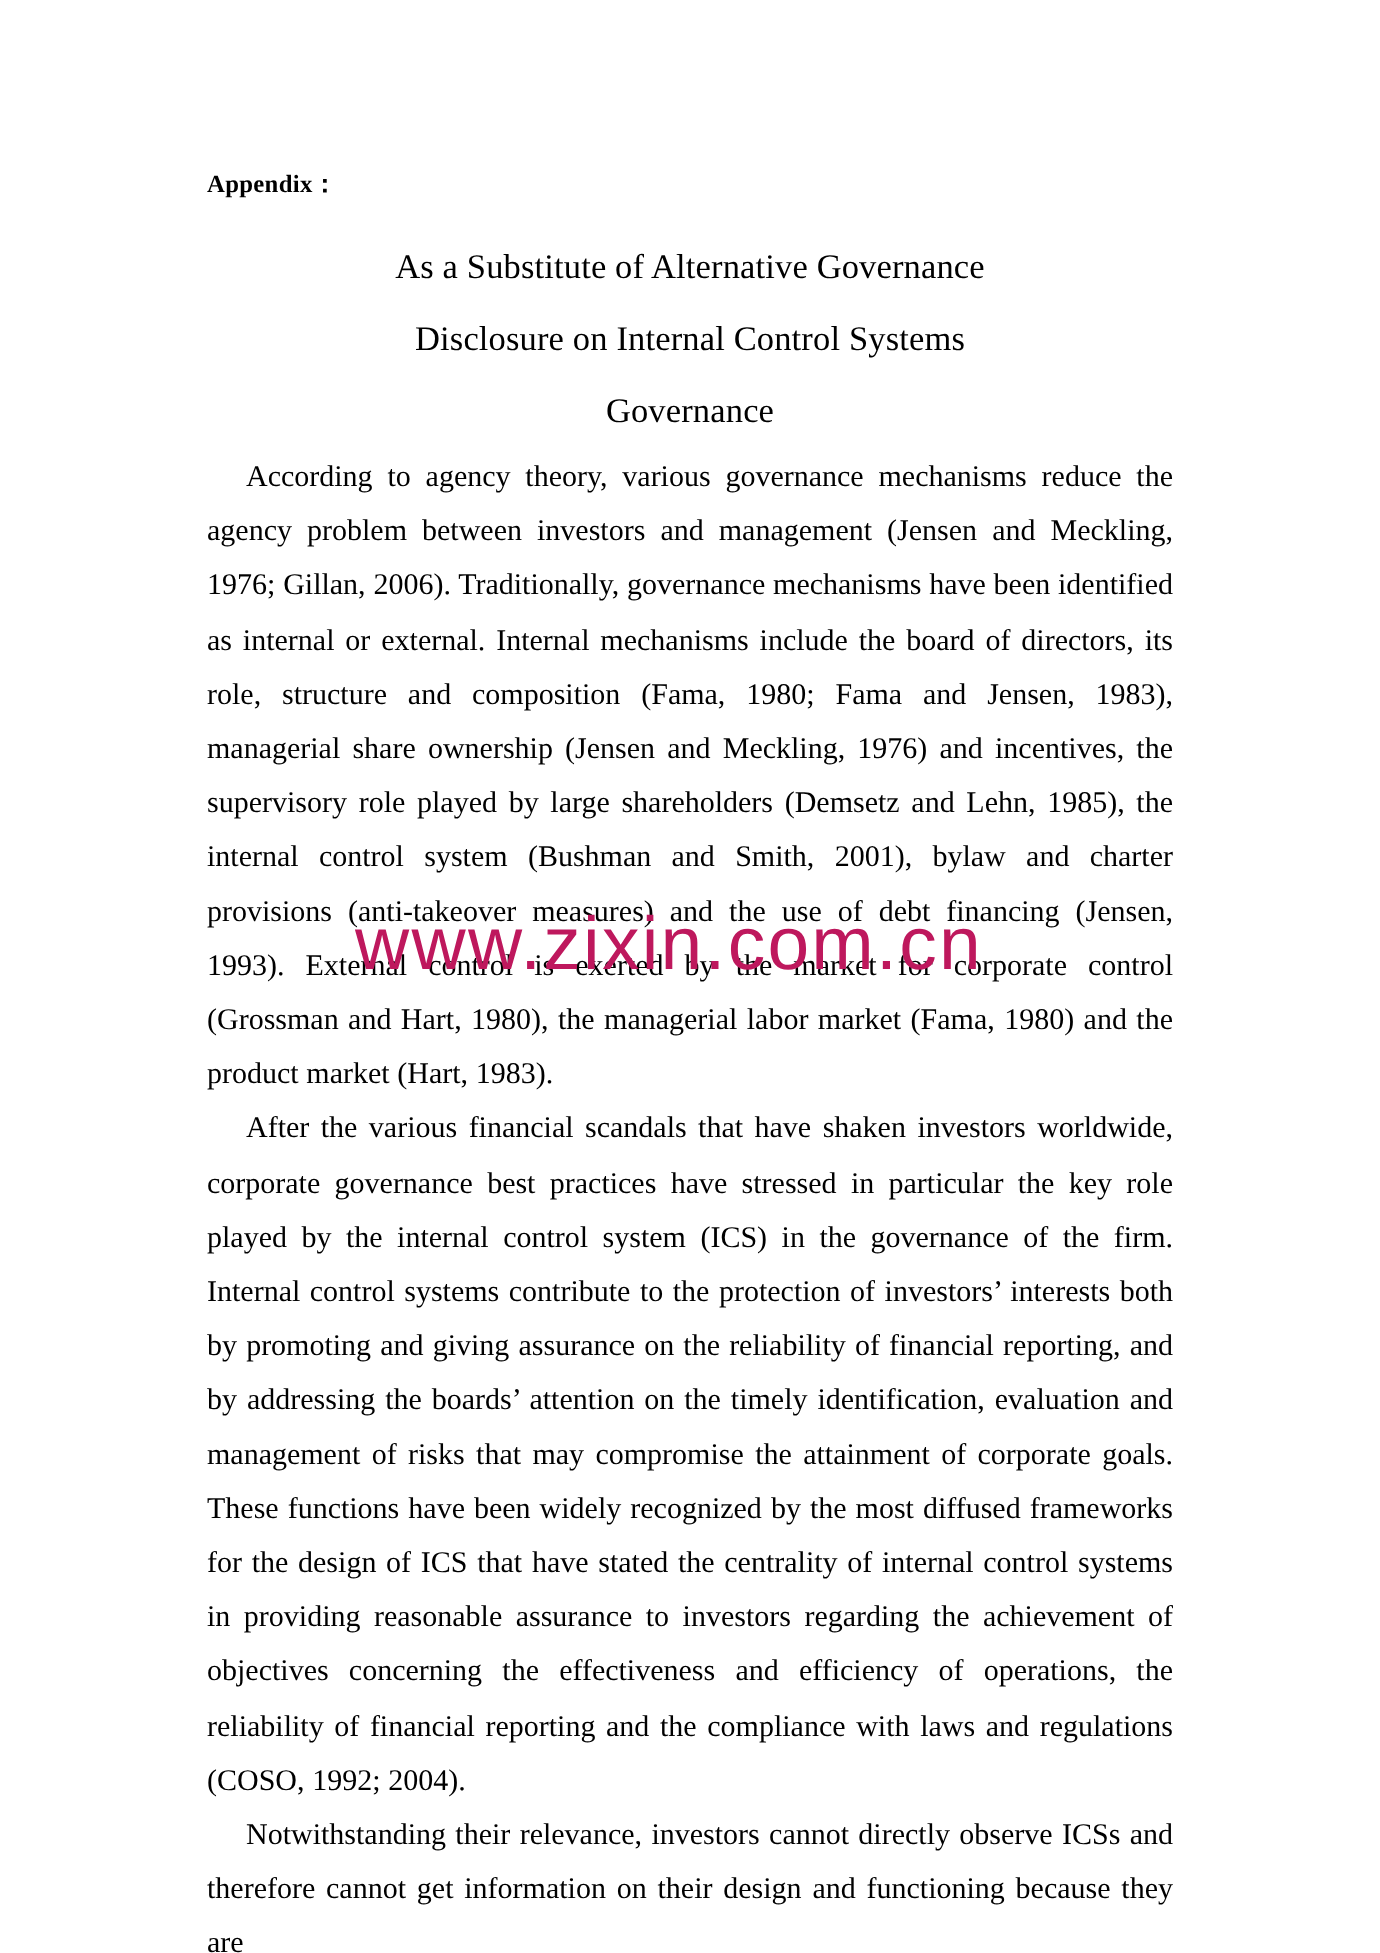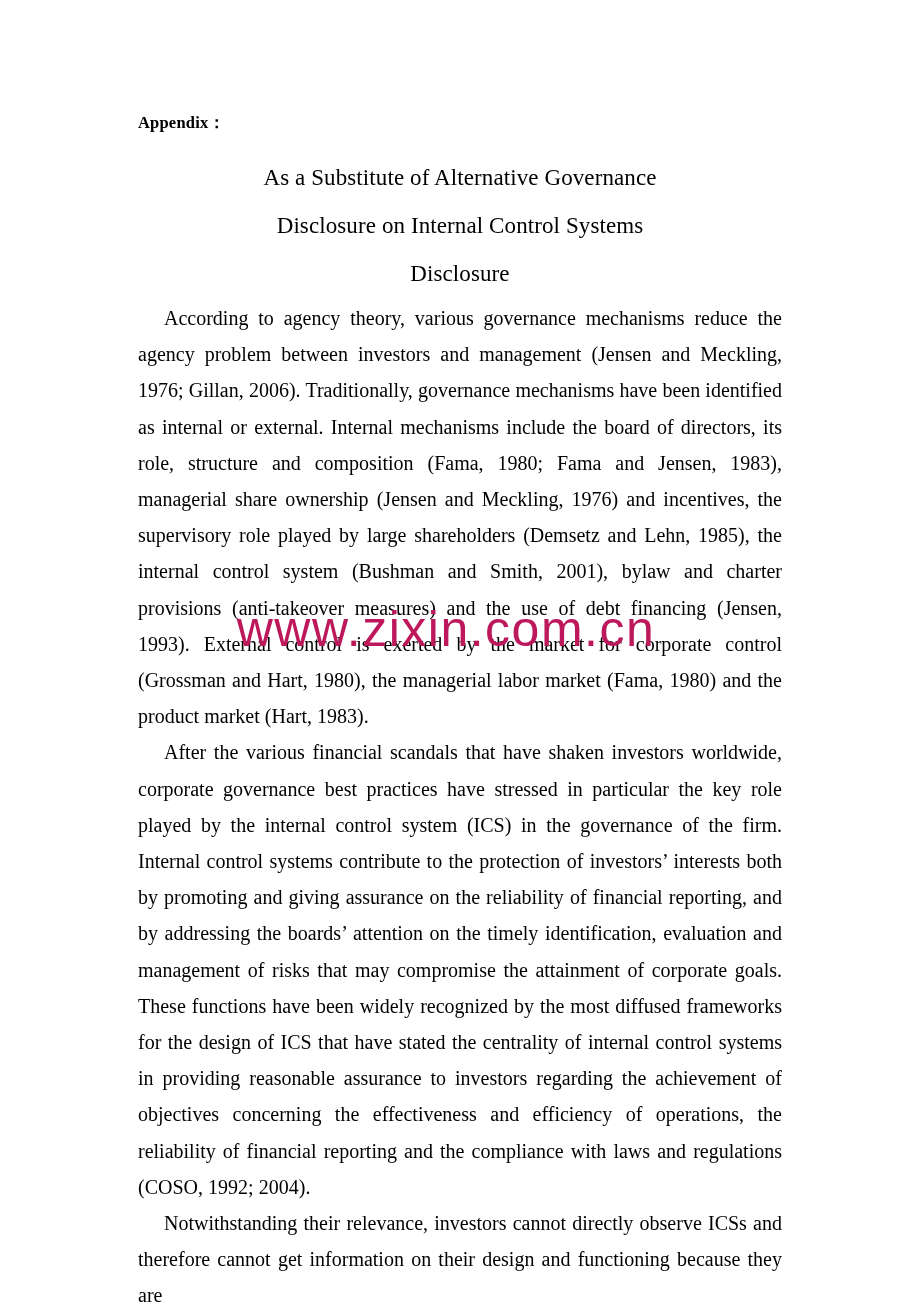--- a/index.html
+++ b/index.html
@@ -83,21 +83,21 @@
 
 <div class="page">
 
   <div class="content">
 
     <div class="appendix-label">Appendix：</div>
 
     <h1 class="doc-title">
       <span class="tline">As a Substitute of Alternative Governance</span>
       <span class="tline">Disclosure on Internal Control Systems</span>
-      <span class="tline">Disclosure</span>
+      <span class="tline">Governance</span>
     </h1>
 
     <p class="body-para first">According to agency theory, various governance mechanisms reduce the agency problem between investors and management (Jensen and Meckling, 1976; Gillan, 2006). Traditionally, governance mechanisms have been identified as internal or external. Internal mechanisms include the board of directors, its role, structure and composition (Fama, 1980; Fama and Jensen, 1983), managerial share ownership (Jensen and Meckling, 1976) and incentives, the supervisory role played by large shareholders (Demsetz and Lehn, 1985), the internal control system (Bushman and Smith, 2001), bylaw and charter provisions (anti-takeover measures) and the use of debt financing (Jensen, 1993). External control is exerted by the market for corporate control (Grossman and Hart, 1980), the managerial labor market (Fama, 1980) and the product market (Hart, 1983).</p>
 
     <p class="body-para">After the various financial scandals that have shaken investors worldwide, corporate governance best practices have stressed in particular the key role played by the internal control system (ICS) in the governance of the firm. Internal control systems contribute to the protection of investors’ interests both by promoting and giving assurance on the reliability of financial reporting, and by addressing the boards’ attention on the timely identification, evaluation and management of risks that may compromise the attainment of corporate goals. These functions have been widely recognized by the most diffused frameworks for the design of ICS that have stated the centrality of internal control systems in providing reasonable assurance to investors regarding the achievement of objectives concerning the effectiveness and efficiency of operations, the reliability of financial reporting and the compliance with laws and regulations (COSO, 1992; 2004).</p>
 
     <p class="body-para">Notwithstanding their relevance, investors cannot directly observe ICSs and therefore cannot get information on their design and functioning because they are</p>
 
   </div>
 

